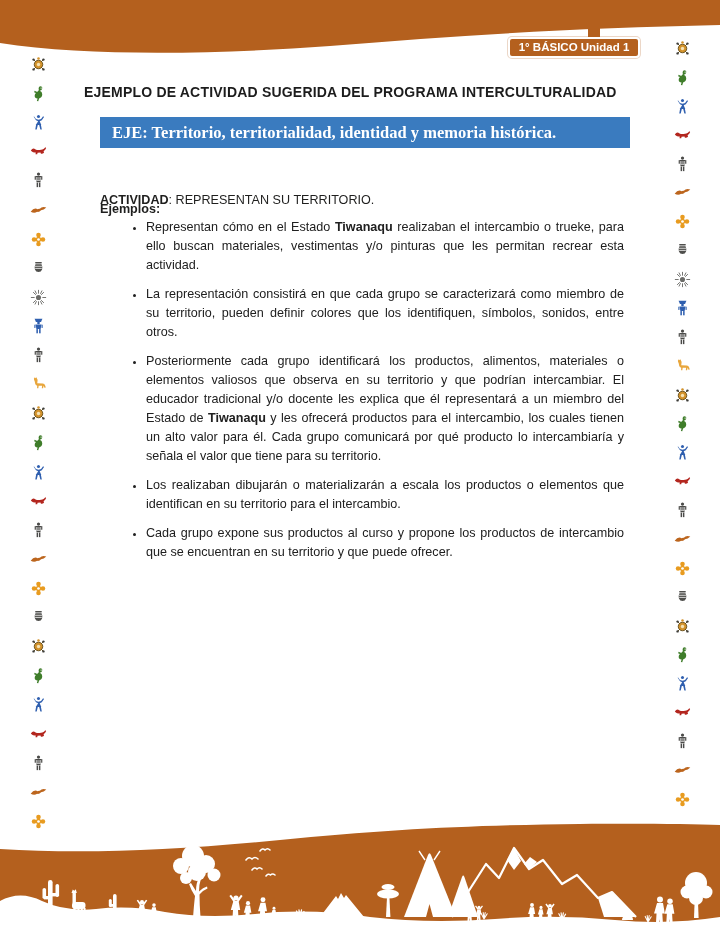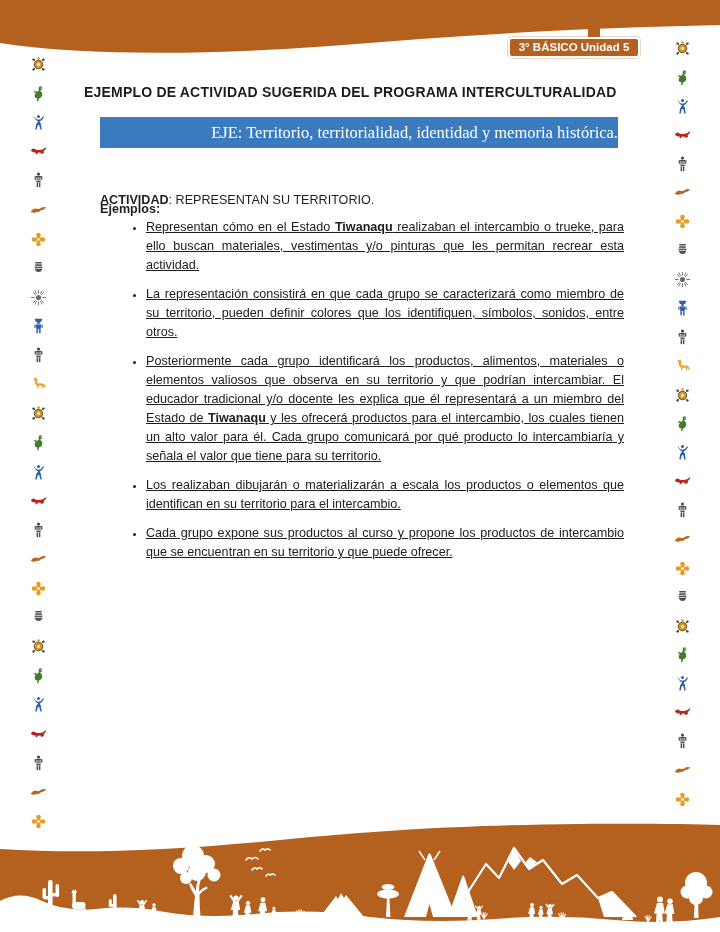--- a/index.html
+++ b/index.html
@@ -24,26 +24,26 @@
     z-index:3;
   }
   #badge-connector{left:588px;top:24px;width:12px;height:16px;background:var(--orange);z-index:2;}
   
   #doc-title{
     left:84px;top:84px;width:540px;margin:0;
     font-size:14px;font-weight:bold;letter-spacing:.2px;color:#1c1c1c;
   }
   #eje-banner{
     left:100px;top:117px;width:518px;height:31px;
-    background:var(--blue);color:#fff;text-align:right;line-height:31px;
-    font-family:"Liberation Serif",serif;font-weight:normal;font-size:16.5px;
+    background:var(--blue);color:#fff;text-align:left;line-height:31px;
+    font-family:"Liberation Serif",serif;font-weight:bold;font-size:16.5px;padding-left:12px;
   }
   #activity-line{left:100px;top:169px;width:522px;font-size:12.6px;margin-top:24px;}
   #examples-label{left:100px;top:202px;font-size:12.6px;font-weight:bold;}
-  #examples-wrap{left:100px;top:218px;width:524px;text-decoration:underline;}
+  #examples-wrap{left:100px;top:218px;width:524px;}
   #examples-wrap ul{margin:0;padding:0 0 0 46px;}
   #examples-wrap li{
     font-size:12.6px;line-height:19px;text-align:justify;
     margin:0 0 10px 0;color:#202020;
   }
   #examples-wrap li::marker{font-size:11px;}
   
   .icon-col{display:flex;flex-direction:column;justify-content:space-between;align-items:center;}
   #left-icons{left:20px;top:56px;height:774px;width:36px;}
   #right-icons{left:664px;top:40px;height:768px;width:36px;}
@@ -148,21 +148,21 @@
     <g id="tuft" stroke="#fff" stroke-width="1.3" fill="none" stroke-linecap="round">
       <path d="M0,0 l-3.5,-7 M0,0 l-1,-8 M0,0 l1.5,-8 M0,0 l4,-6.5"></path>
     </g>
   </defs>
 </svg>
 
 <svg id="top-band" class="abs" viewBox="0 0 720 60" preserveAspectRatio="none">
   <path fill="var(--orange)" d="M0,0 H720 V25 C580,28 460,35 330,46 C220,54 90,57 0,43 Z"></path>
 </svg>
 <div id="badge-connector" class="abs"></div>
-<div id="unit-badge" class="abs">3° BÁSICO Unidad 5</div>
+<div id="unit-badge" class="abs">1° BÁSICO Unidad 1</div>
 
 <h1 id="doc-title" class="abs">EJEMPLO DE ACTIVIDAD SUGERIDA DEL PROGRAMA INTERCULTURALIDAD</h1>
 <div id="eje-banner" class="abs">EJE: Territorio, territorialidad, identidad y memoria histórica.</div>
 
 <div id="activity-line" class="abs">
   <b>ACTIVIDAD</b><span>: REPRESENTAN SU TERRITORIO.</span>
 </div>
 
 <div id="examples-label" class="abs">Ejemplos:</div>
 <div id="examples-wrap" class="abs">

